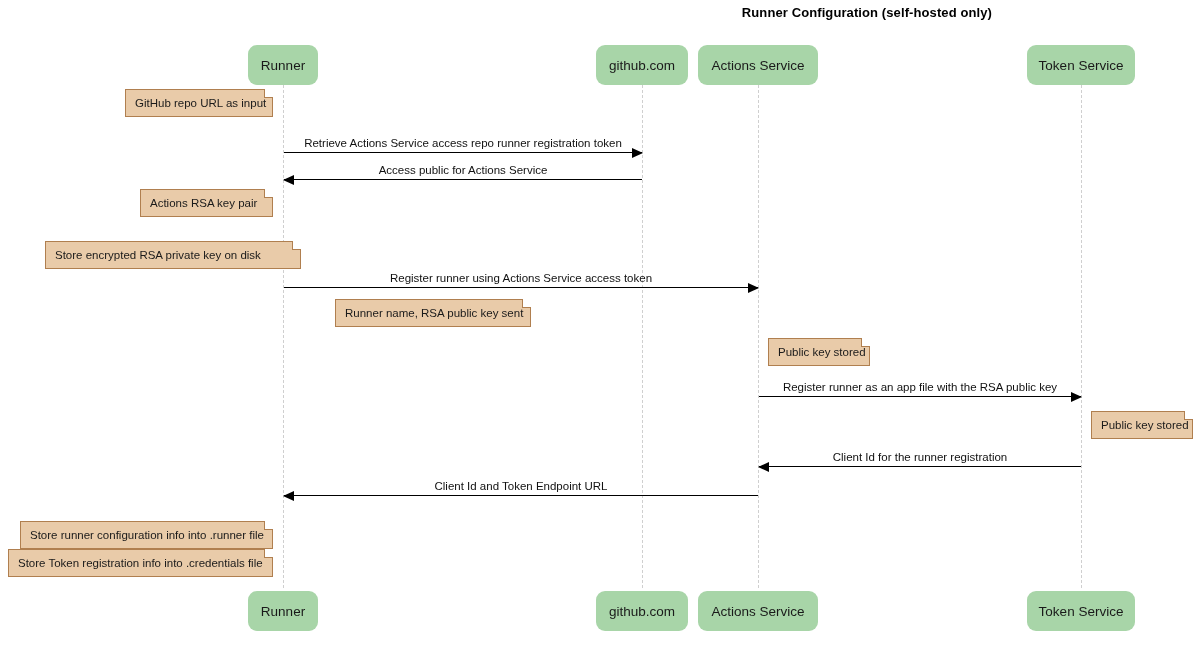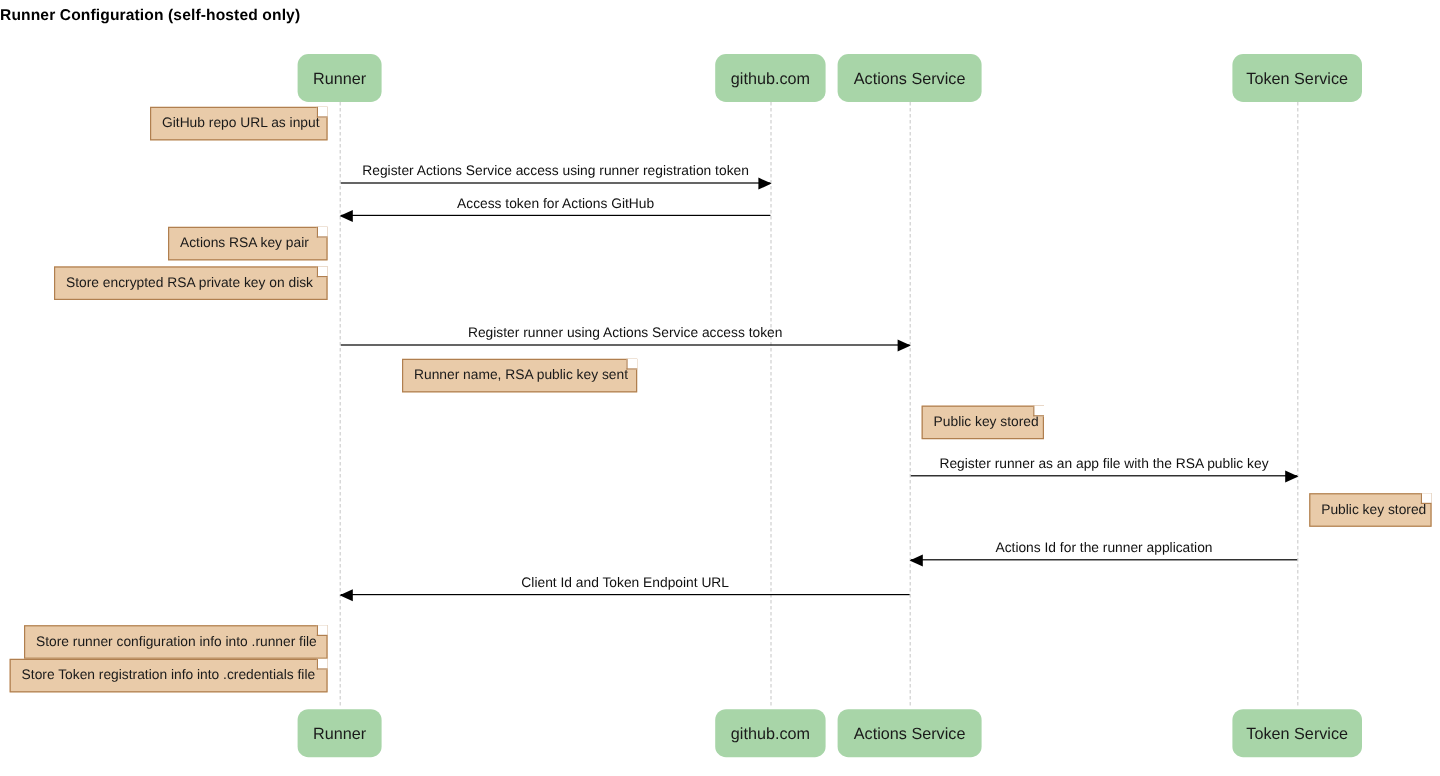--- a/index.html
+++ b/index.html
@@ -17,21 +17,21 @@
     background: #ffffff;
     overflow: hidden;
   }
 
   
   .diagram-title {
     position: absolute;
     left: 0;
     top: 5px;
     width: 992px;
-    text-align: left;
+    text-align: right;
     font-size: 13px;
     font-weight: bold;
     color: #000000;
     letter-spacing: 0.1px;
   }
 
   
   .lifeline {
     position: absolute;
     top: 80px;
@@ -154,51 +154,51 @@
       <div class="participant" style="left: 1027px; top: 45px; width: 108px;">
         <span>Token Service</span>
       </div>
       <div class="participant" style="left: 1027px; top: 591px; width: 108px;">
         <span>Token Service</span>
       </div>
     </div>
   <div id="messages-layer">
       <div class="message" style="left: 284px; top: 152px; width: 358px;">
         <div class="arrowhead arrow-right"></div>
-        <div class="msg-label">Register Actions Service access using runner registration token</div>
+        <div class="msg-label">Retrieve Actions Service access repo runner registration token</div>
       </div>
       <div class="message" style="left: 284px; top: 179px; width: 358px;">
         <div class="arrowhead arrow-left"></div>
-        <div class="msg-label">Access token for Actions GitHub</div>
+        <div class="msg-label">Access public for Actions Service</div>
       </div>
       <div class="message" style="left: 284px; top: 287px; width: 474px;">
         <div class="arrowhead arrow-right"></div>
         <div class="msg-label">Register runner using Actions Service access token</div>
       </div>
       <div class="message" style="left: 759px; top: 396px; width: 322px;">
         <div class="arrowhead arrow-right"></div>
         <div class="msg-label">Register runner as an app file with the RSA public key</div>
       </div>
       <div class="message" style="left: 759px; top: 466px; width: 322px;">
         <div class="arrowhead arrow-left"></div>
-        <div class="msg-label">Actions Id for the runner application</div>
+        <div class="msg-label">Client Id for the runner registration</div>
       </div>
       <div class="message" style="left: 284px; top: 495px; width: 474px;">
         <div class="arrowhead arrow-left"></div>
         <div class="msg-label">Client Id and Token Endpoint URL</div>
       </div>
     </div>
   <div id="notes-layer">
       <div class="note" style="top: 89px; width: 148px; left: 125px;">
         <span>GitHub repo URL as input</span>
       </div>
       <div class="note" style="top: 189px; width: 133px; left: 140px;">
         <span>Actions RSA key pair</span>
       </div>
-      <div class="note" style="top: 222px; width: 228px; left: 45px;">
+      <div class="note" style="top: 241px; width: 256px; left: 45px;">
         <span>Store encrypted RSA private key on disk</span>
       </div>
       <div class="note" style="top: 299px; width: 196px; left: 293px; margin-left: 42px;">
         <span>Runner name, RSA public key sent</span>
       </div>
       <div class="note" style="top: 338px; width: 102px; left: 768px;">
         <span>Public key stored</span>
       </div>
       <div class="note" style="top: 411px; width: 102px; left: 1091px;">
         <span>Public key stored</span>

